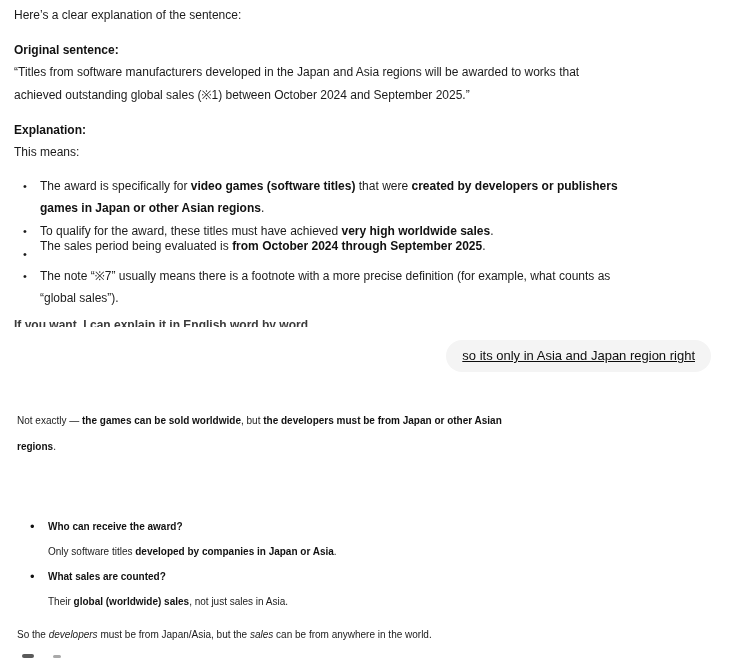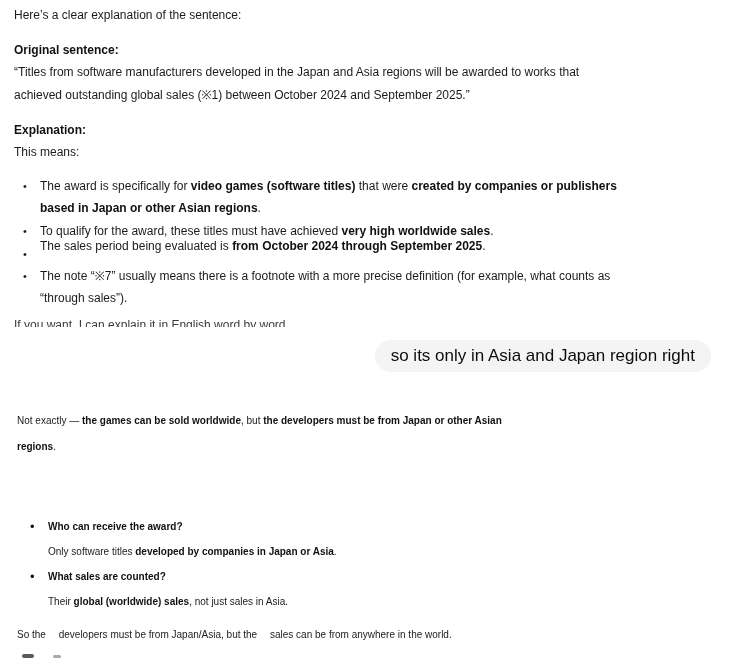--- a/index.html
+++ b/index.html
@@ -8,32 +8,33 @@
     width:729px;height:663px;
     background:#ffffff;
     overflow:hidden;
     font-family:"Liberation Sans", sans-serif;
     color:#1b1b1b;
   }
   .l{position:absolute;white-space:nowrap;}
   .s1{font-size:12px;line-height:22px;}          
   .s2{font-size:10px;line-height:26px;}          
   .b{font-weight:700;color:#111111;}
-  .i{margin-left:10px;}
+  .i{font-style:italic;}
   .marker{position:absolute;font-size:11px;line-height:22px;color:#1b1b1b;}
   .marker2{position:absolute;font-size:13px;line-height:26px;color:#111111;}
-  .clipbox{position:absolute;overflow:hidden;}
+  .clipbox{position:absolute;overflow:hidden;font-weight:bold;}
   .clipbox .inner{display:block;font-size:12px;line-height:16px;color:#3a3a3a;}
   .bubble{
     position:absolute;
     top:340px;right:18px;height:32px;
     background:#f4f4f4;border-radius:16px;
     padding:0 16px;
-    font-size:17px;line-height:32px;color:#0d0d0d;
+    font-size:13px;line-height:32px;color:#0d0d0d;
     white-space:nowrap;
+    text-decoration:underline;
   }
   .chip{position:absolute;border-radius:2px;}
   .chip.dark{background:#5a5a5a;}
   .chip.light{background:#a9a9a9;}
 </style>
 </head>
 <body>
 
 <div class="page">
 
@@ -43,39 +44,39 @@
 
   <div class="l s1" style="top:61px;left:14px">“Titles from software manufacturers developed in the Japan and Asia regions will be awarded to works that</div>
   <div class="l s1" style="top:84px;left:14px">achieved outstanding global sales (※1) between October 2024 and September 2025.”</div>
 
   <div class="l s1 b" style="top:119px;left:14px">Explanation:</div>
 
   <div class="l s1" style="top:141px;left:14px">This means:</div>
 
   <span class="marker" style="top:175px;left:23px">•</span>
   <div class="l s1" style="top:175px;left:40px">
-    <span>The award is specifically for </span><span class="b">video games (software titles)</span><span> that were </span><span class="b">created by companies or publishers</span>
+    <span>The award is specifically for </span><span class="b">video games (software titles)</span><span> that were </span><span class="b">created by developers or publishers</span>
   </div>
   <div class="l s1" style="top:197px;left:40px">
-    <span class="b">based in Japan or other Asian regions</span><span>.</span>
+    <span class="b">games in Japan or other Asian regions</span><span>.</span>
   </div>
 
   <span class="marker" style="top:220px;left:23px">•</span>
   <div class="l s1" style="top:220px;left:40px">
     <span>To qualify for the award, these titles must have achieved </span><span class="b">very high worldwide sales</span><span>.</span>
   </div>
 
   <span class="marker" style="top:243px;left:23px">•</span>
   <div class="l s1" style="top:235px;left:40px">
     <span>The sales period being evaluated is </span><span class="b">from October 2024 through September 2025</span><span>.</span>
   </div>
 
   <span class="marker" style="top:265px;left:23px">•</span>
   <div class="l s1" style="top:265px;left:40px">The note “※7” usually means there is a footnote with a more precise definition (for example, what counts as</div>
-  <div class="l s1" style="top:287px;left:40px">“through sales”).</div>
+  <div class="l s1" style="top:287px;left:40px">“global sales”).</div>
 
   <div class="clipbox" style="top:317px;left:14px;width:420px;height:10px">
     <span class="inner">If you want, I can explain it in English word by word.</span>
   </div>
 
   <div class="bubble">
     <span>so its only in Asia and Japan region right</span>
   </div>
 
   <div class="l s2" style="top:408px;left:17px">

